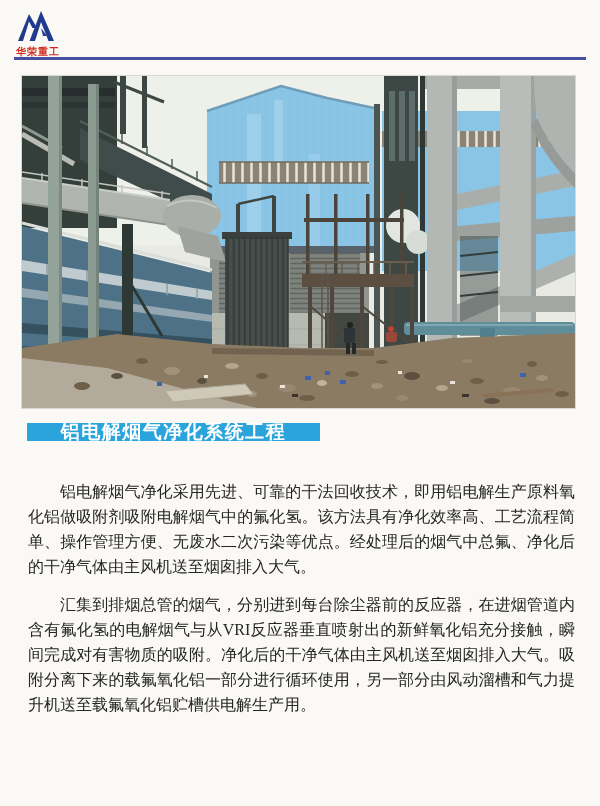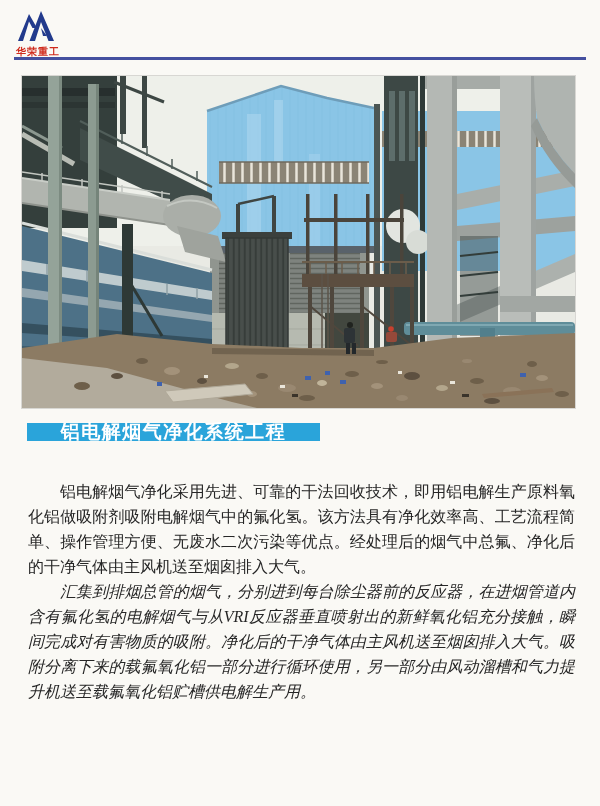--- a/index.html
+++ b/index.html
@@ -34,21 +34,21 @@
     background:#2aa4da;display:flex;align-items:center;justify-content:center;
     font-family:"Liberation Sans", sans-serif;
     font-size:19px;font-weight:bold;color:#ffffff;letter-spacing:1.5px;white-space:nowrap;
   }
   
   .bodytext{
     position:absolute;left:28px;top:479px;width:547px;
     font-size:16px;line-height:25px;color:#262626;text-align:justify;
   }
   .bodytext p{margin:0;text-indent:2em;}
-  .bodytext p + p{font-style:italic;}
+  .bodytext p + p{margin-top:13px;}
 </style>
 </head>
 <body>
 
 <div class="page">
 
   <svg class="logo-mark" viewBox="0 0 42 36">
     <polygon points="2,32 13,5 21,19 16.5,19 13,12.5 7,32" fill="#223a8c"></polygon>
     <polygon points="13.5,32 25,2 38,32 32.5,32 25,13 19,32" fill="#223a8c"></polygon>
     <polygon points="25,19 31,27 27,27" fill="#223a8c"></polygon>

